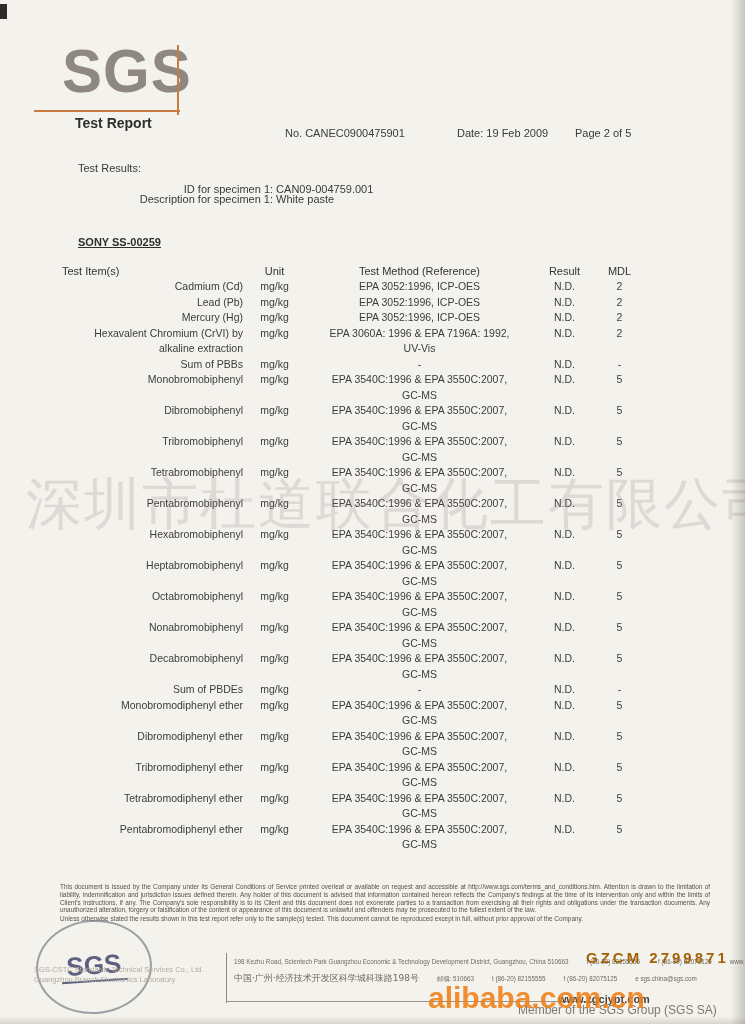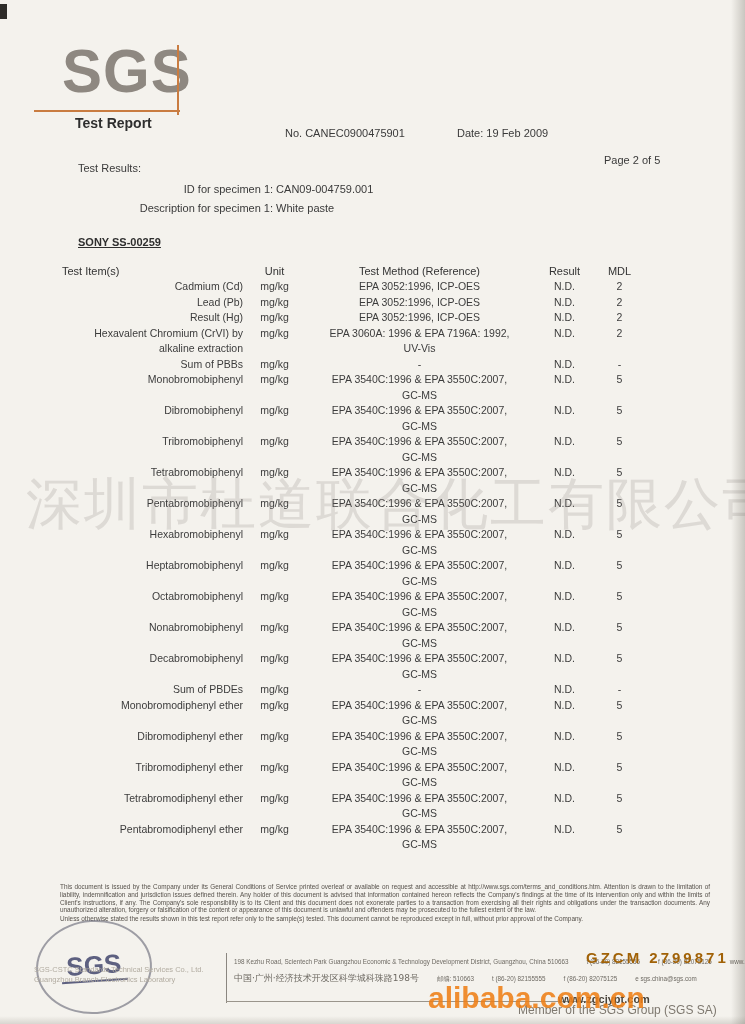--- a/index.html
+++ b/index.html
@@ -18,27 +18,27 @@
   
   .logo-text{position:absolute;left:62px;top:42px;font-size:60px;font-weight:bold;
     color:#8e8881;letter-spacing:1px;line-height:1;transform:scaleY(1.02);}
   .logo-hline{position:absolute;left:34px;top:110px;width:146px;height:2px;background:#c97c41;}
   .logo-vline{position:absolute;left:177px;top:45px;width:2px;height:70px;background:#c97c41;}
   .report-title{position:absolute;left:75px;top:115px;font-size:14px;font-weight:bold;color:#2e2e2e;}
   .meta{position:absolute;top:127px;left:285px;width:440px;font-size:11px;color:#3a3a3a;}
   .meta span{position:absolute;white-space:nowrap;}
   .meta .m-no{left:0;}
   .meta .m-date{left:172px;}
-  .meta .m-page{left:319px;margin-top:27px;}
+  .meta .m-page{left:290px;}
 
   
   .results-heading{position:absolute;left:78px;top:162px;font-size:11px;color:#3a3a3a;}
   .field-row{position:absolute;left:78px;font-size:11px;color:#3a3a3a;text-align:right;}
   .field-row .lbl{display:inline-block;width:192px;}
-  .fr-0{top:183px;} .fr-1{top:202px;}
+  .fr-0{top:183px;} .fr-1{top:193px;}
   .standard-heading{position:absolute;left:78px;top:236px;font-size:11px;font-weight:bold;
     text-decoration:underline;color:#2e2e2e;}
 
   
   .table{position:absolute;left:62px;top:263px;width:585px;font-size:10.5px;color:#3c3c3c;}
   .thead,.trow{display:grid;grid-template-columns:185px 55px 235px 55px 55px;}
   .thead{font-size:11px;line-height:16px;color:#333;}
   .trow{line-height:15.5px;min-height:15.5px;align-items:start;}
   .c{padding:0;}
   .c.item{text-align:right;padding-right:4px;}
@@ -123,21 +123,21 @@
       <div class="c item">Lead (Pb)</div>
       <div class="c unit">mg/kg</div>
       <div class="c method">
             <div>EPA 3052:1996, ICP-OES</div>
           </div>
       <div class="c result">N.D.</div>
       <div class="c mdl">2</div>
     </div>
 
     <div class="trow">
-      <div class="c item">Result (Hg)</div>
+      <div class="c item">Mercury (Hg)</div>
       <div class="c unit">mg/kg</div>
       <div class="c method">
             <div>EPA 3052:1996, ICP-OES</div>
           </div>
       <div class="c result">N.D.</div>
       <div class="c mdl">2</div>
     </div>
 
     <div class="trow">
       <div class="c item">Hexavalent Chromium (CrVI) by alkaline extraction</div>

